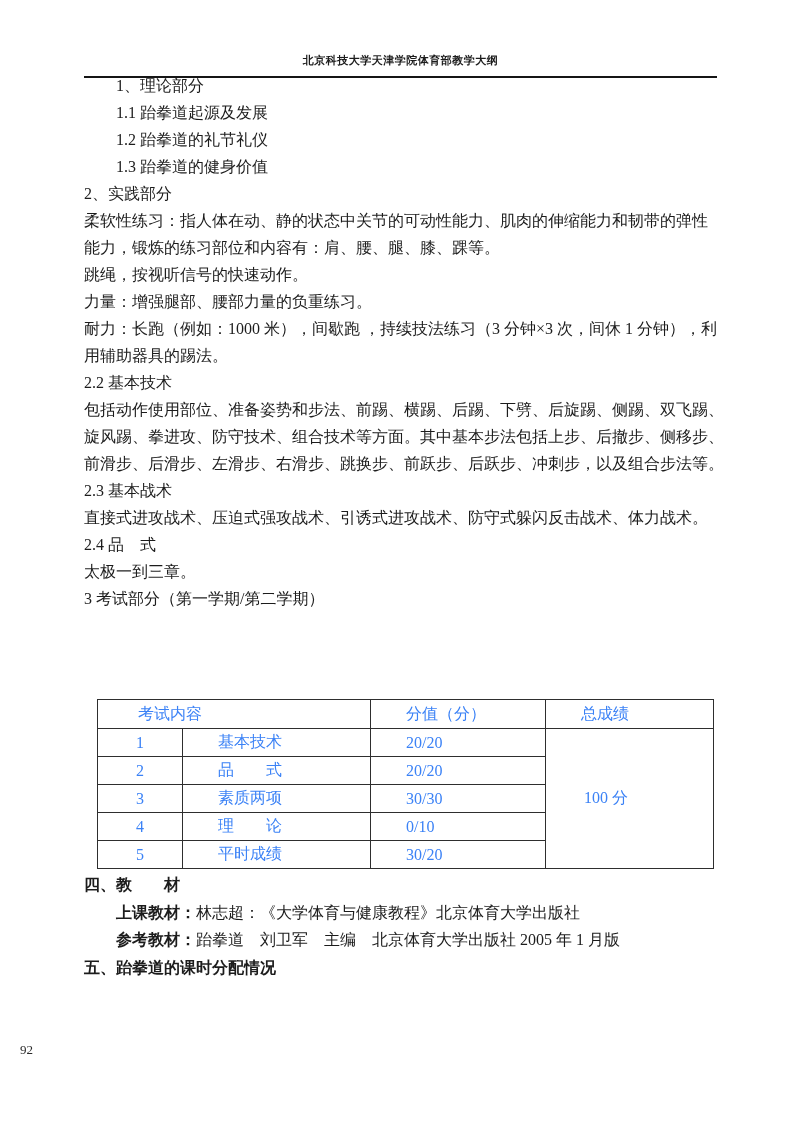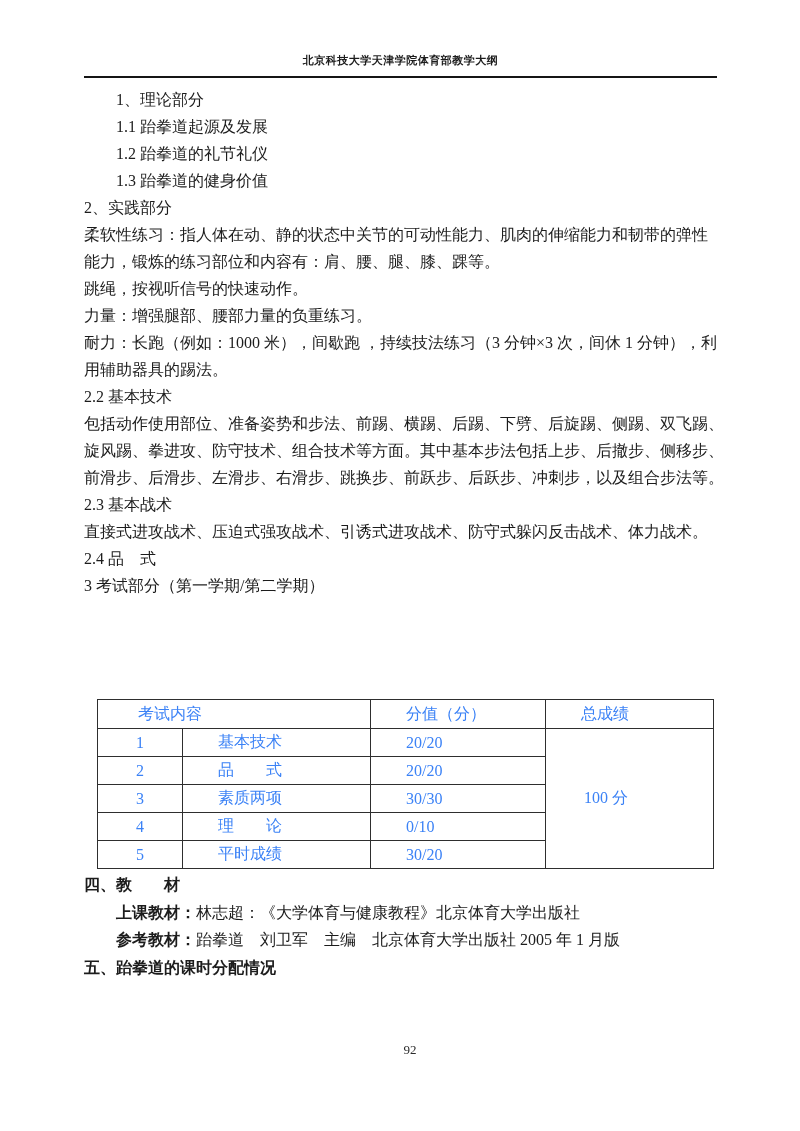--- a/index.html
+++ b/index.html
@@ -24,21 +24,21 @@
     font-size: 11px;
     font-weight: bold;
     letter-spacing: 0.5px;
     white-space: nowrap;
   }
   #rule {
     top: 76px;
     height: 2px;
     background: #151515;
   }
-  #bodyLines { top: 86px; }
+  #bodyLines { top: 72px; }
   #bodyLines p {
     margin: 0;
     height: 27px;
     line-height: 27px;
     font-size: 16px;
     white-space: pre;
   }
   #bodyLines p.ind { padding-left: 32px; }
   #tableWrap { top: 699px; left: 97px; }
   table.exam {
@@ -67,21 +67,21 @@
     font-size: 16px;
     white-space: pre;
   }
   #materials p.ind { padding-left: 32px; }
   .b { font-weight: bold; }
   #footer {
     position: absolute;
     top: 1042px;
     left: 0;
     width: 800px;
-    text-align: center;
+    text-align: left;
     font-size: 13px;
     color: #2a2a2a;
     padding-left: 20px;
   }
 </style>
 </head>
 <body>
 
 <div id="page">
 
@@ -100,20 +100,21 @@
     <p>力量：增强腿部、腰部力量的负重练习。</p>
     <p>耐力：长跑（例如：1000 米），间歇跑 ，持续技法练习（3 分钟×3 次，间休 1 分钟），利</p>
     <p>用辅助器具的踢法。</p>
     <p>2.2 基本技术</p>
     <p>包括动作使用部位、准备姿势和步法、前踢、横踢、后踢、下劈、后旋踢、侧踢、双飞踢、</p>
     <p>旋风踢、拳进攻、防守技术、组合技术等方面。其中基本步法包括上步、后撤步、侧移步、</p>
     <p>前滑步、后滑步、左滑步、右滑步、跳换步、前跃步、后跃步、冲刺步，以及组合步法等。</p>
     <p>2.3 基本战术</p>
     <p>直接式进攻战术、压迫式强攻战术、引诱式进攻战术、防守式躲闪反击战术、体力战术。</p>
     <p>2.4 品　式</p>
+    <p>太极一到三章。</p>
     <p>3 考试部分（第一学期/第二学期）</p>
   </div>
 
   <div id="tableWrap" class="content">
     <table class="exam">
       <colgroup>
         <col style="width:85px">
         <col style="width:188px">
         <col style="width:175px">
         <col style="width:168px">

